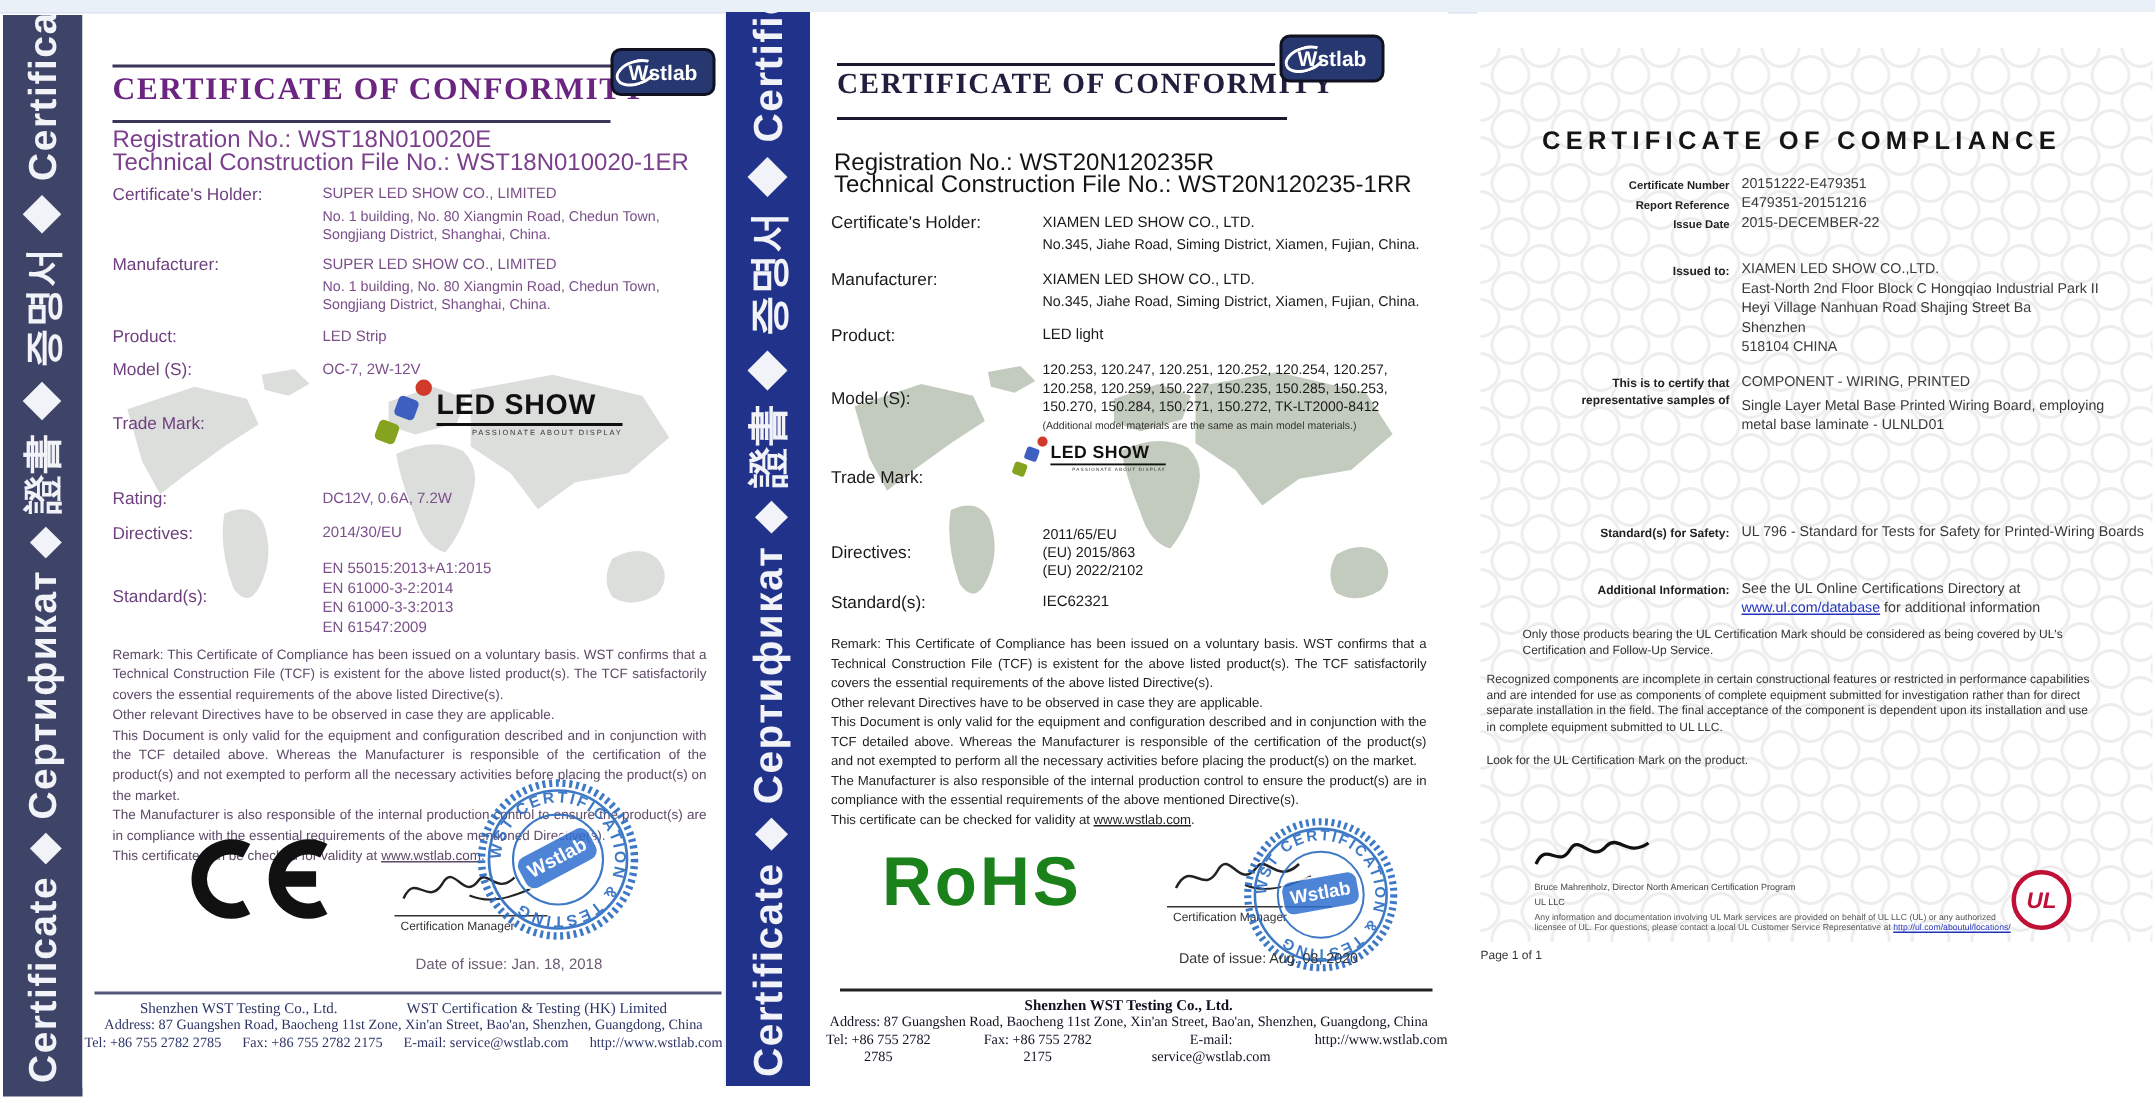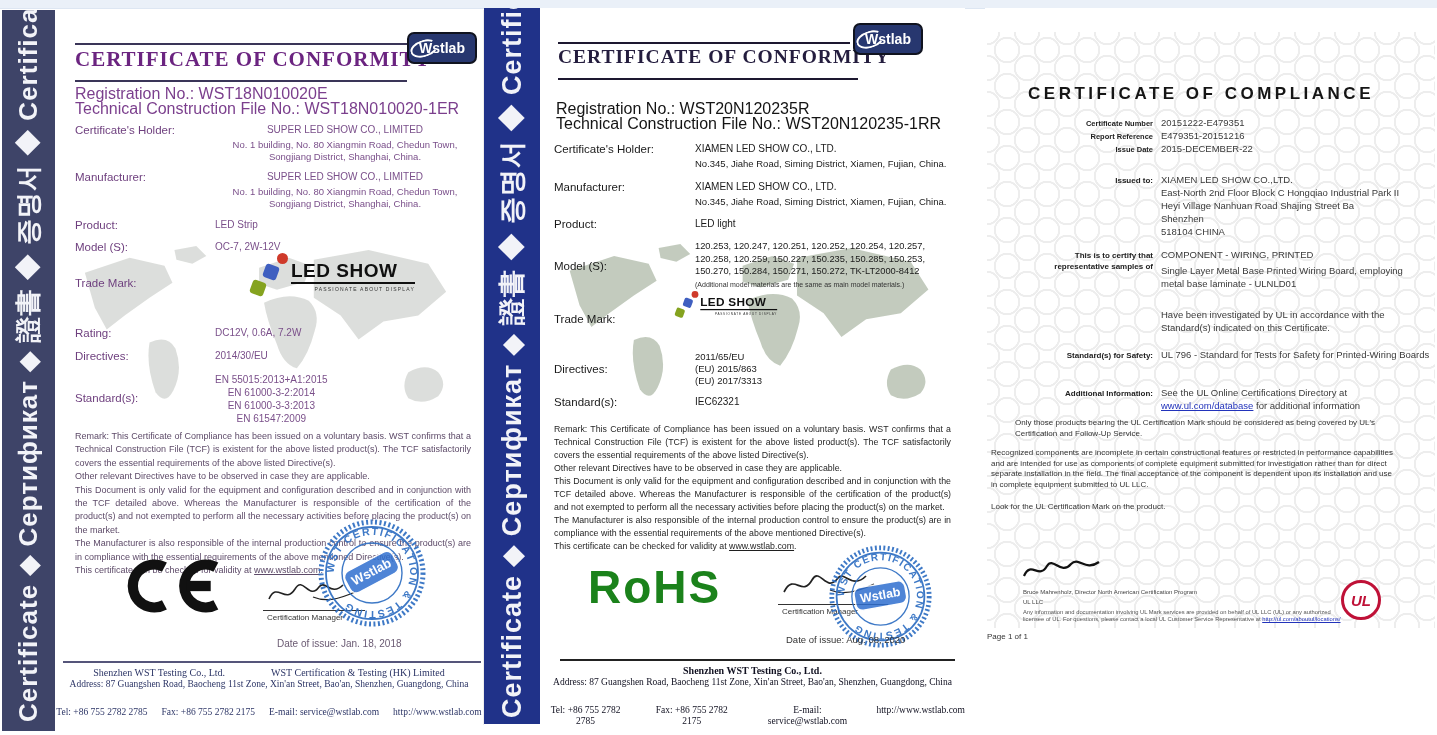--- a/index.html
+++ b/index.html
@@ -18,35 +18,35 @@
   
   .wst-page{position:absolute;background:#fff;}
   #left-page{left:55px;top:10px;width:428px;height:715px;border-right:1px solid #eee;}
   #mid-page{left:540px;top:8px;width:425px;height:717px;}
   .rule{position:absolute;height:2px;}
   .wst-title{position:absolute;font-family:"Liberation Serif",serif;font-weight:700;letter-spacing:1px;}
   .t-purple{color:#6b2480;}
   .t-dark{color:#241d3e;}
   .reg{position:absolute;line-height:15px;font-size:16px;}
   .l-label{position:absolute;left:20px;width:138px;font-size:11.5px;color:#6e3f7e;}
-  .l-value{position:absolute;left:160px;color:#7a4f8a;text-align:center;}
+  .l-value{position:absolute;left:160px;color:#7a4f8a;}
   .m-label{position:absolute;left:14px;width:138px;font-size:11.5px;color:#1a1a1a;}
   .m-value{position:absolute;left:155px;color:#1a1a1a;}
   .val-main{font-size:10px;line-height:12px;}
   .val-addr{font-size:9.5px;line-height:12px;margin-top:3px;}
   .remark{position:absolute;text-align:justify;font-size:9px;line-height:13.4px;}
   .remark p{margin:0;}
   .doc-link{text-decoration:underline;}
   .date-line{position:absolute;font-size:10px;}
   .footer-rule{position:absolute;height:2px;background:#55557a;}
   .wst-footer{position:absolute;left:0;right:0;text-align:center;
               font-family:"Liberation Serif",serif;color:#2c3566;}
   .foot-row{display:flex;justify-content:center;gap:46px;font-size:10px;line-height:12px;}
   .foot-line{font-size:9.5px;line-height:11.5px;}
-  .foot-contact{display:flex;justify-content:center;gap:14px;font-size:9.5px;line-height:11.5px;margin-top:16px;}
+  .foot-contact{display:flex;justify-content:center;gap:14px;font-size:9.5px;line-height:11.5px;}
 
   
   .wstlab-logo{position:absolute;width:66px;height:28px;background:#27376f;border:2px solid #10131f;
                border-radius:7px;color:#fff;font-weight:700;font-size:14px;
                display:flex;align-items:center;justify-content:center;}
   .swoosh{position:absolute;left:1px;top:6px;width:24px;height:13px;border:2px solid #fff;
           border-radius:50%;border-right-color:transparent;transform:rotate(-18deg);}
 
   
   .ledshow{position:absolute;width:170px;height:56px;}
@@ -285,21 +285,21 @@
         <div class="ls-name">LED SHOW</div>
         <div class="ls-rule"></div>
         <div class="ls-tag">PASSIONATE ABOUT DISPLAY</div>
       </div>
     </div>
 
     <div class="m-label" style="top:355px;">Directives:</div>
     <div class="m-value" style="top:343px;font-size:9.5px;line-height:12px;">
       <div>2011/65/EU</div>
       <div>(EU) 2015/863</div>
-      <div>(EU) 2017/3313</div>
+      <div>(EU) 2022/2102</div>
     </div>
 
     <div class="m-label" style="top:388px;">Standard(s):</div>
     <div class="m-value val-main" style="top:388px;">IEC62321</div>
 
     <div class="remark" style="left:14px;right:14px;top:415px;color:#1f1f1f;font-size:8.8px;line-height:13px;">
       <p>Remark: This Certificate of Compliance has been issued on a voluntary basis. WST confirms that a Technical Construction File (TCF) is existent for the above listed product(s). The TCF satisfactorily covers the essential requirements of the above listed Directive(s).</p>
       <p>Other relevant Directives have to be observed in case they are applicable.</p>
       <p>This Document is only valid for the equipment and configuration described and in conjunction with the TCF detailed above. Whereas the Manufacturer is responsible of the certification of the product(s) and not exempted to perform all the necessary activities before placing the product(s) on the market.</p>
       <p>The Manufacturer is also responsible of the internal production control to ensure the product(s) are in compliance with the essential requirements of the above mentioned Directive(s).</p>
@@ -371,21 +371,20 @@
 
     <div class="ul-label" style="top:242px;font-size:8px;">
       <div>This is to certify that</div>
       <div>representative samples of</div>
     </div>
     <div class="ul-value" style="top:240px;width:264px;">
       <div>COMPONENT - WIRING, PRINTED</div>
       <div style="margin-top:3px;">Single Layer Metal Base Printed Wiring Board, employing metal base laminate - ULNLD01</div>
     </div>
 
-    <div class="ul-value" style="top:300px;width:264px;">Have been investigated by UL in accordance with the Standard(s) indicated on this Certificate.</div>
 
     <div class="ul-label" style="top:342px;font-size:8px;">Standard(s) for Safety:</div>
     <div class="ul-value" style="top:340px;width:270px;">UL 796 - Standard for Tests for Safety for Printed-Wiring Boards</div>
 
     <div class="ul-label" style="top:380px;font-size:8px;">Additional Information:</div>
     <div class="ul-value" style="top:378px;width:272px;">
       <span>See the UL Online Certifications Directory at </span><span class="blue-link">www.ul.com/database</span><span> for additional information</span>
     </div>
 
     <div class="ul-para" style="top:410px;margin-left:24px;">Only those products bearing the UL Certification Mark should be considered as being covered by UL's Certification and Follow-Up Service.</div>

